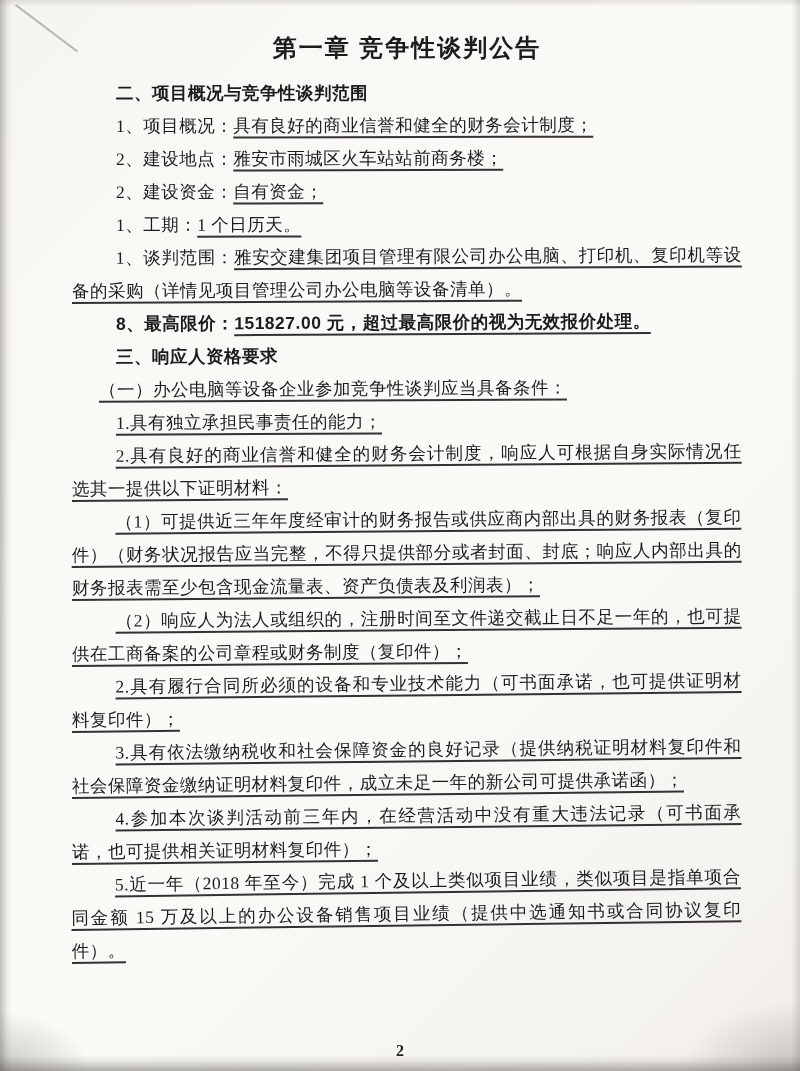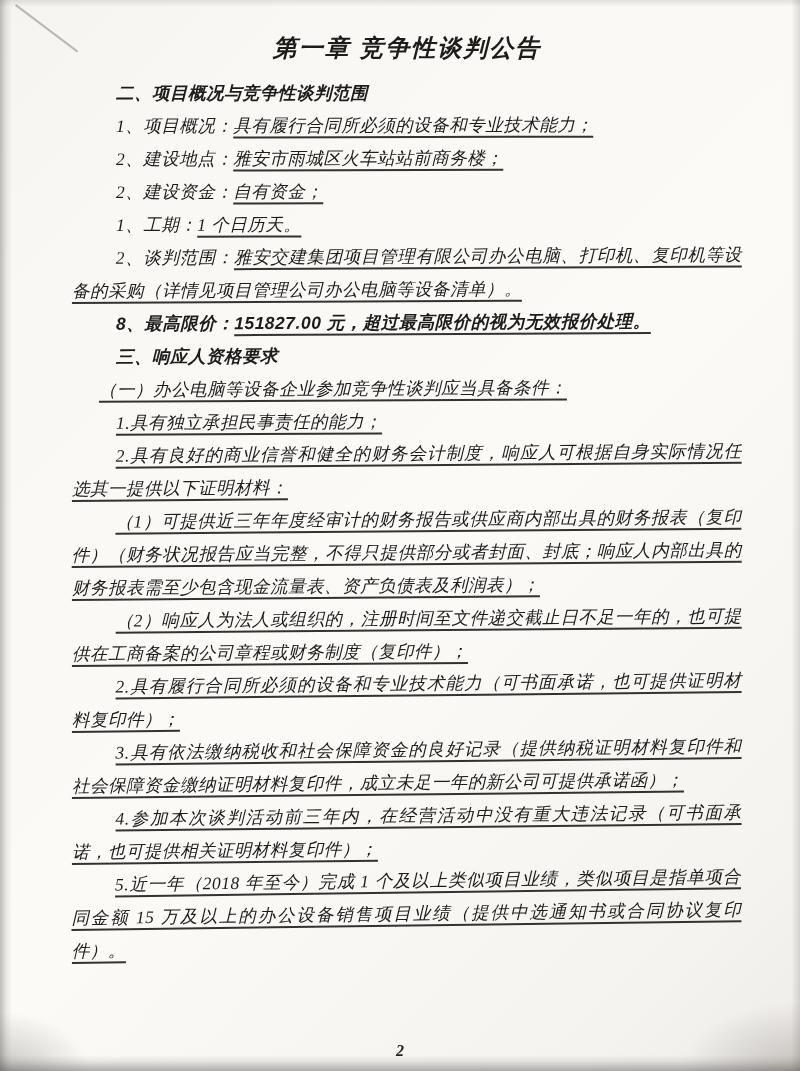--- a/index.html
+++ b/index.html
@@ -4,21 +4,20 @@
 <style>
   html,body{margin:0;padding:0;background:#dddbd7;}
   .page{
     position:relative;
     width:800px;height:1071px;
     margin:0 auto;
     background:linear-gradient(135deg,#f6f4f1 0%,#faf8f5 18%,#fbfaf7 55%,#f5f3ef 88%,#efece8 100%);
     overflow:hidden;
     color:#1d1c1b;
     font-family:"Liberation Serif", serif;
-    font-style:italic;
   }
   .edge{position:absolute;pointer-events:none;}
   .edge-left{left:0;top:0;bottom:0;width:12px;background:linear-gradient(90deg,rgba(92,89,84,0.38),rgba(92,89,84,0.10) 55%,transparent);}
   .edge-bottom{left:0;right:0;bottom:0;height:16px;background:linear-gradient(0deg,rgba(85,82,78,0.45),rgba(85,82,78,0.12) 60%,transparent);}
   .edge-right{right:0;top:0;bottom:0;width:9px;background:linear-gradient(270deg,rgba(95,92,88,0.20),transparent);}
   .edge-top{left:0;right:0;top:0;height:7px;background:linear-gradient(180deg,rgba(95,92,88,0.16),transparent);}
   .corner-bl{left:0;bottom:0;width:90px;height:60px;background:radial-gradient(ellipse at 0% 100%,rgba(80,77,73,0.30),transparent 70%);}
   .corner-br{right:0;bottom:0;width:120px;height:70px;background:radial-gradient(ellipse at 100% 100%,rgba(80,77,73,0.28),transparent 70%);}
   .scratch{position:absolute;left:16px;top:4px;width:78px;height:2px;background:rgba(110,108,104,0.45);transform:rotate(37deg);transform-origin:0 0;border-radius:2px;}
 
@@ -74,29 +73,29 @@
   <div class="scratch"></div>
 
   <div class="content">
 
     <h1 class="title">第一章  竞争性谈判公告</h1>
 
 
 
     <p class="para ind2x"><span class="hei">二、项目概况与竞争性谈判范围</span></p>
 
-    <p class="para ind2x t1"><span>1、项目概况：</span><span class="u">具有履行合同所必须的设备和专业技术能力；</span></p>
+    <p class="para ind2x t1"><span>1、项目概况：</span><span class="u">具有良好的商业信誉和健全的财务会计制度；</span></p>
 
     <p class="para ind2x t1"><span>2、建设地点：</span><span class="u">雅安市雨城区火车站站前商务楼；</span></p>
 
     <p class="para ind2x t1"><span>2、建设资金：</span><span class="u">自有资金；</span></p>
 
     <p class="para ind2x t1"><span>1、工期：</span><span class="u">1 个日历天。</span></p>
 
-    <p class="para ind2x t2"><span>2、谈判范围：</span><span class="u">雅安交建集团项目管理有限公司办公电脑、打印机、复印机等设备的采购（详情见项目管理公司办公电脑等设备清单）。</span></p>
+    <p class="para ind2x t2"><span>1、谈判范围：</span><span class="u">雅安交建集团项目管理有限公司办公电脑、打印机、复印机等设备的采购（详情见项目管理公司办公电脑等设备清单）。</span></p>
 
     <p class="para ind2x t2"><span class="hei">8、最高限价：</span><span class="hei u">151827.00 元，超过最高限价的视为无效报价处理。</span></p>
 
     <p class="para ind2x t2"><span class="hei">三、响应人资格要求</span></p>
 
     <p class="para ind1x t2"><span class="u">（一）办公电脑等设备企业参加竞争性谈判应当具备条件：</span></p>
 
     <p class="para ind2x t2"><span class="u">1.具有独立承担民事责任的能力；</span></p>
 
     <p class="para ind2x t3"><span class="u">2.具有良好的商业信誉和健全的财务会计制度，响应人可根据自身实际情况任选其一提供以下证明材料：</span></p>

